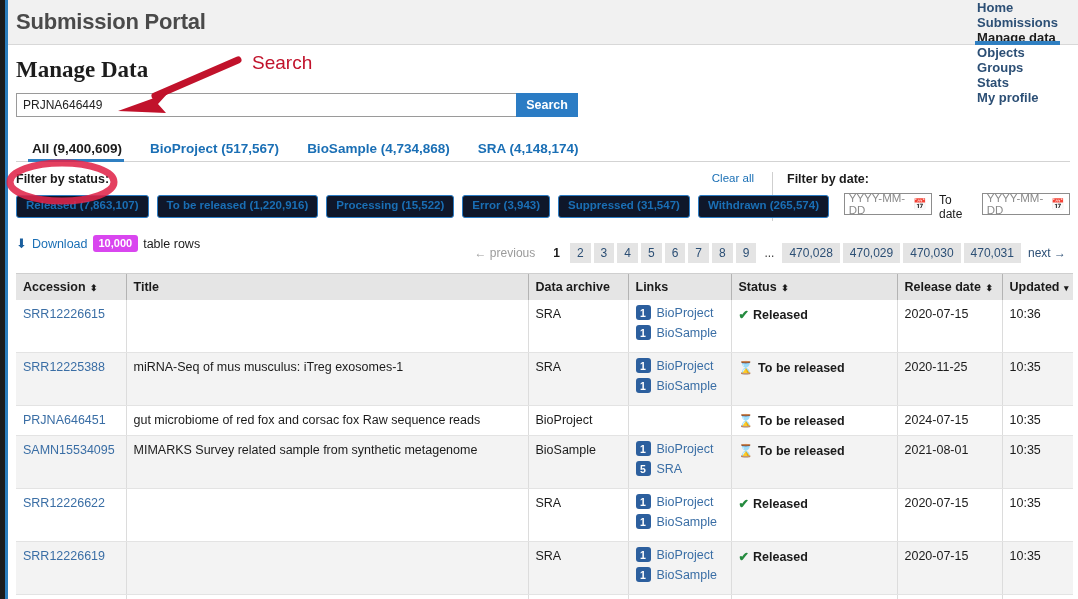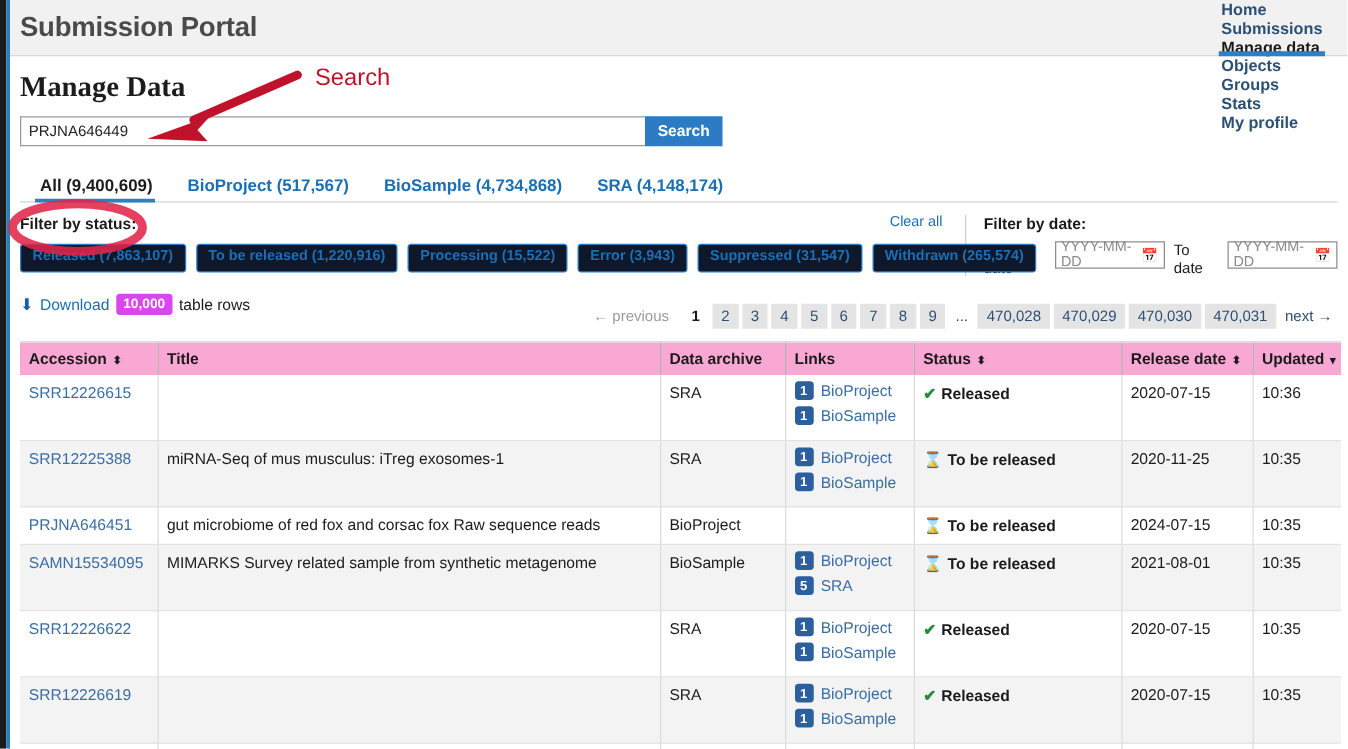--- a/index.html
+++ b/index.html
@@ -205,21 +205,21 @@
   
   .tbl-wrap {
     margin:10px 0 0 8px;
     width:1057px;
     border-top:1px solid #cfcfcf;
     border-bottom:3px solid #2b7dbc;
     overflow:hidden;
   }
   table { border-collapse:collapse; width:100%; table-layout:fixed; }
   thead th {
-    background:#f9a8d4;
+    background:#e5e5e5;
     color:#1b1b1b;
     font-size:12.5px;
     font-weight:bold;
     text-align:left;
     padding:6px 7px;
     border-right:1px solid #b3b3b3;
     white-space:nowrap;
   }
   thead th:last-child { border-right:none; }
   .sort-ico { font-size:9px; margin-left:3px; letter-spacing:-1px; }

